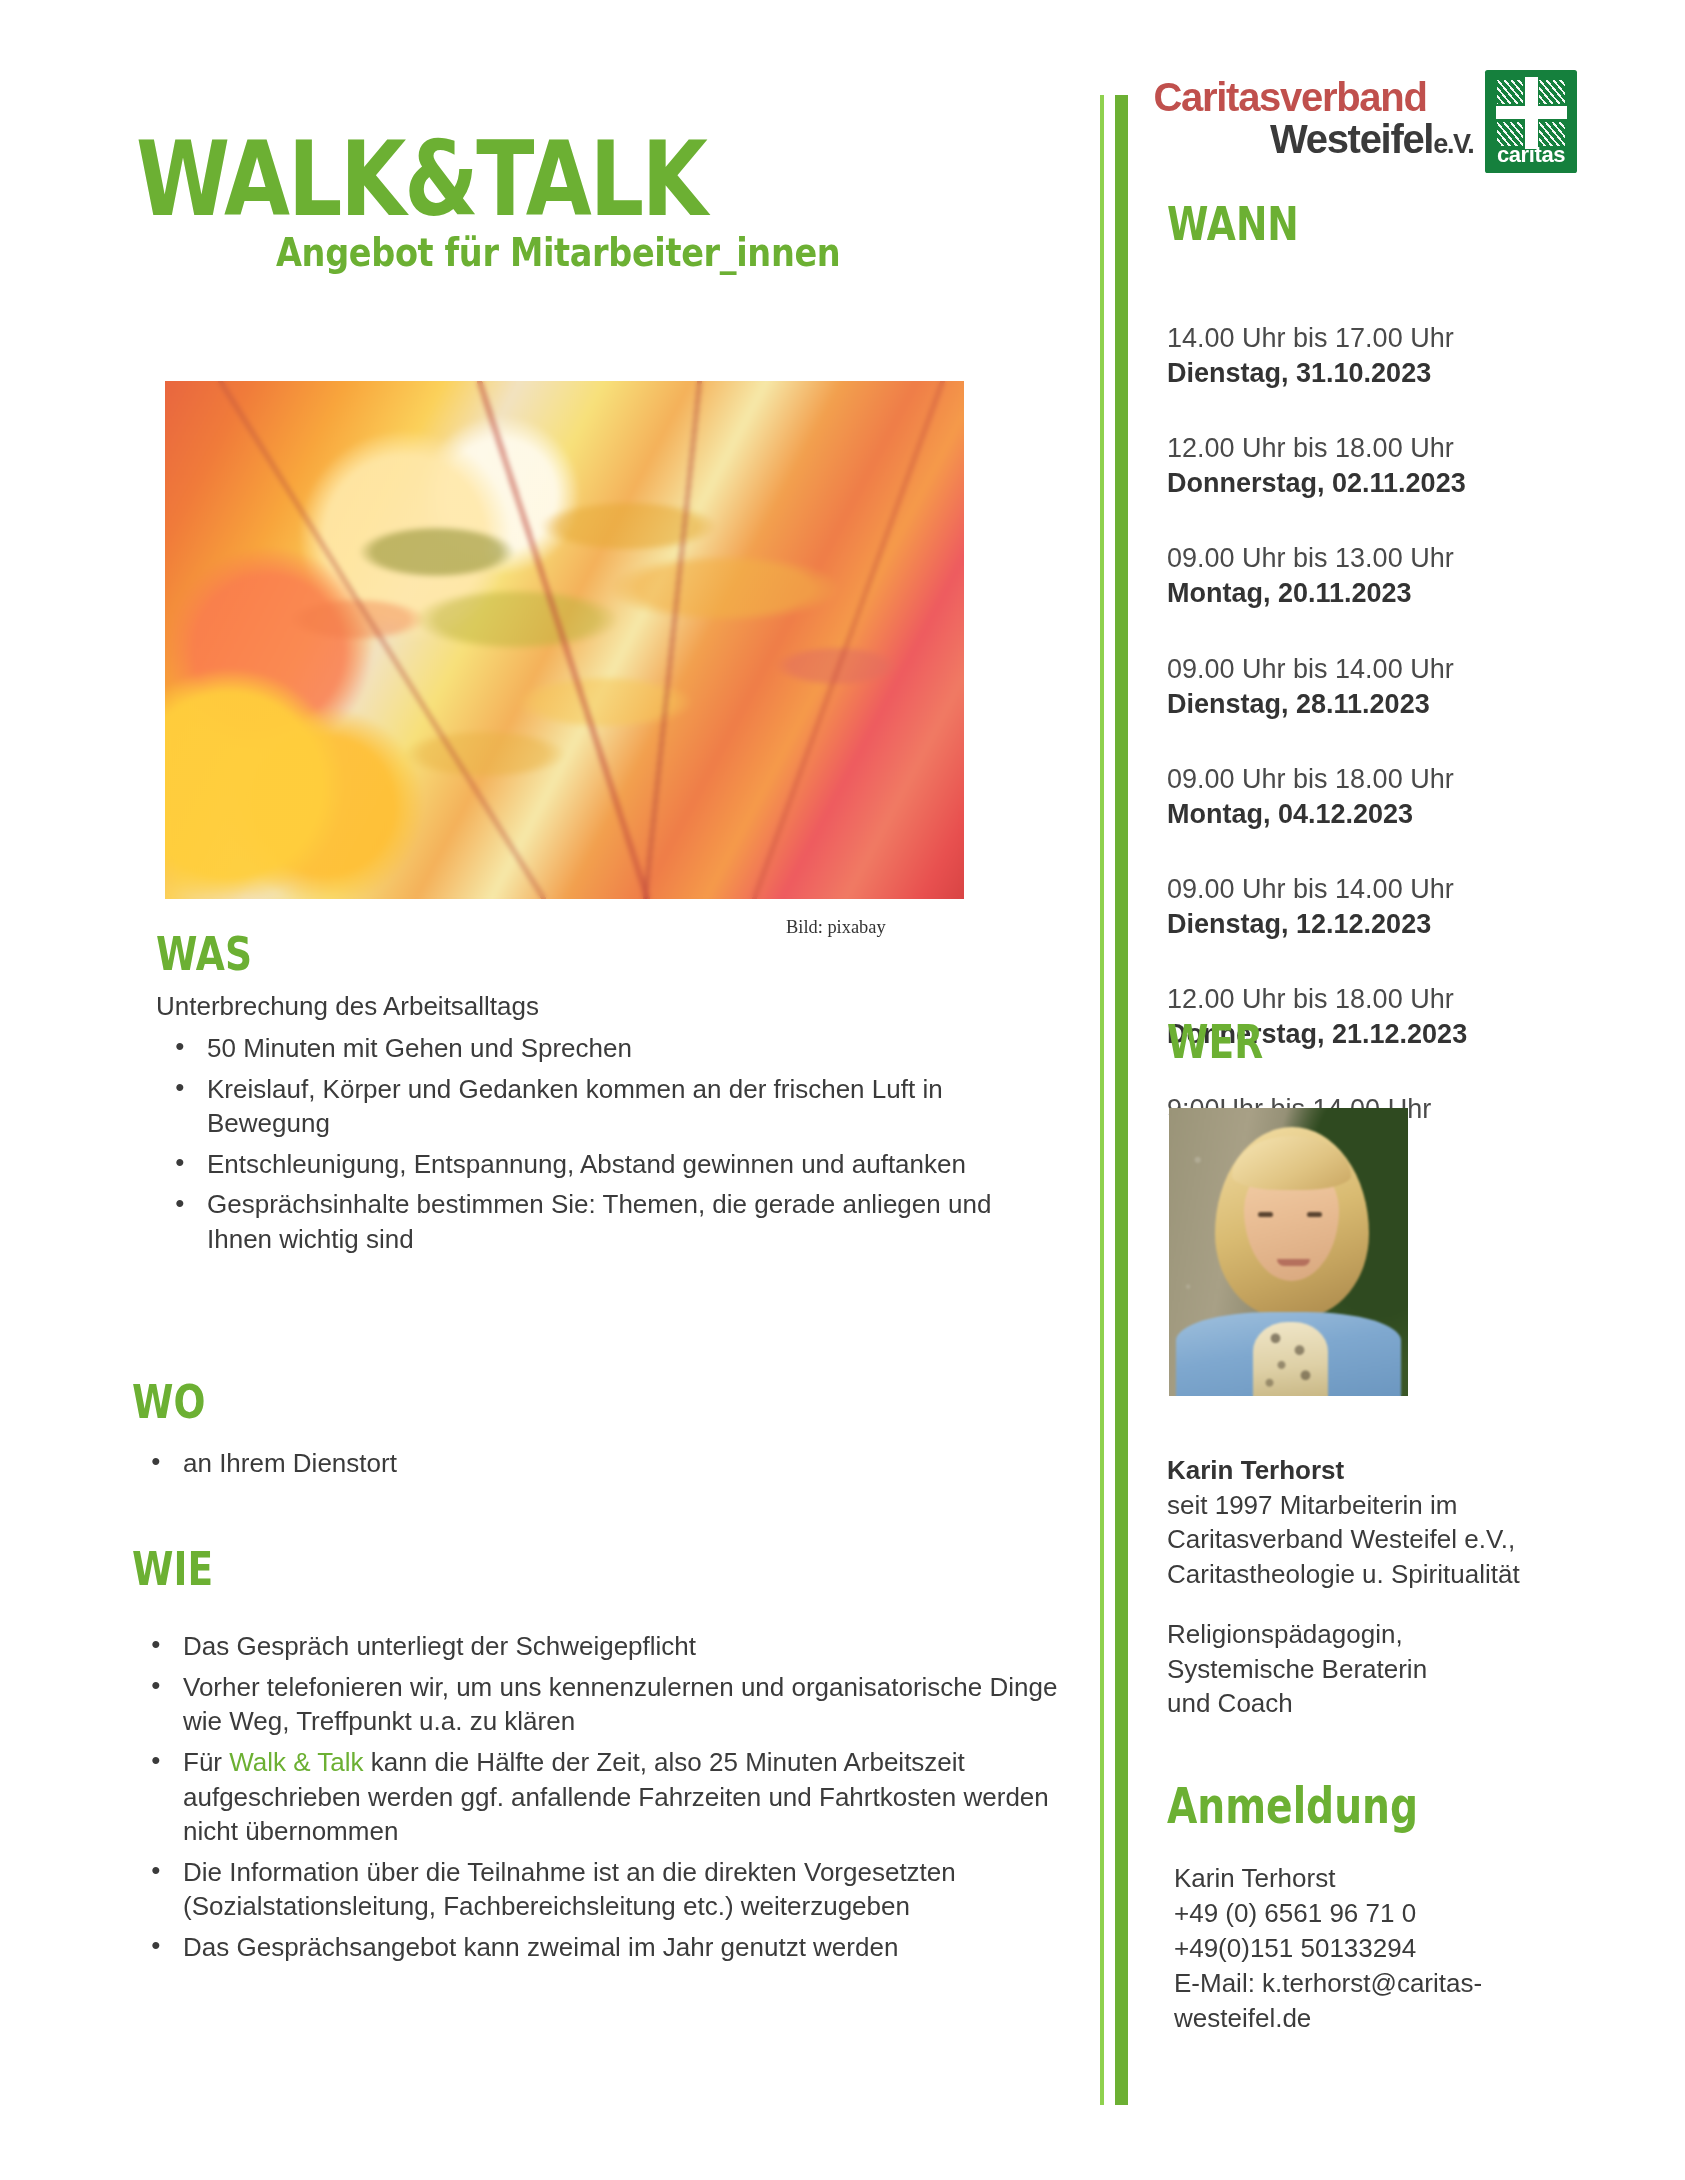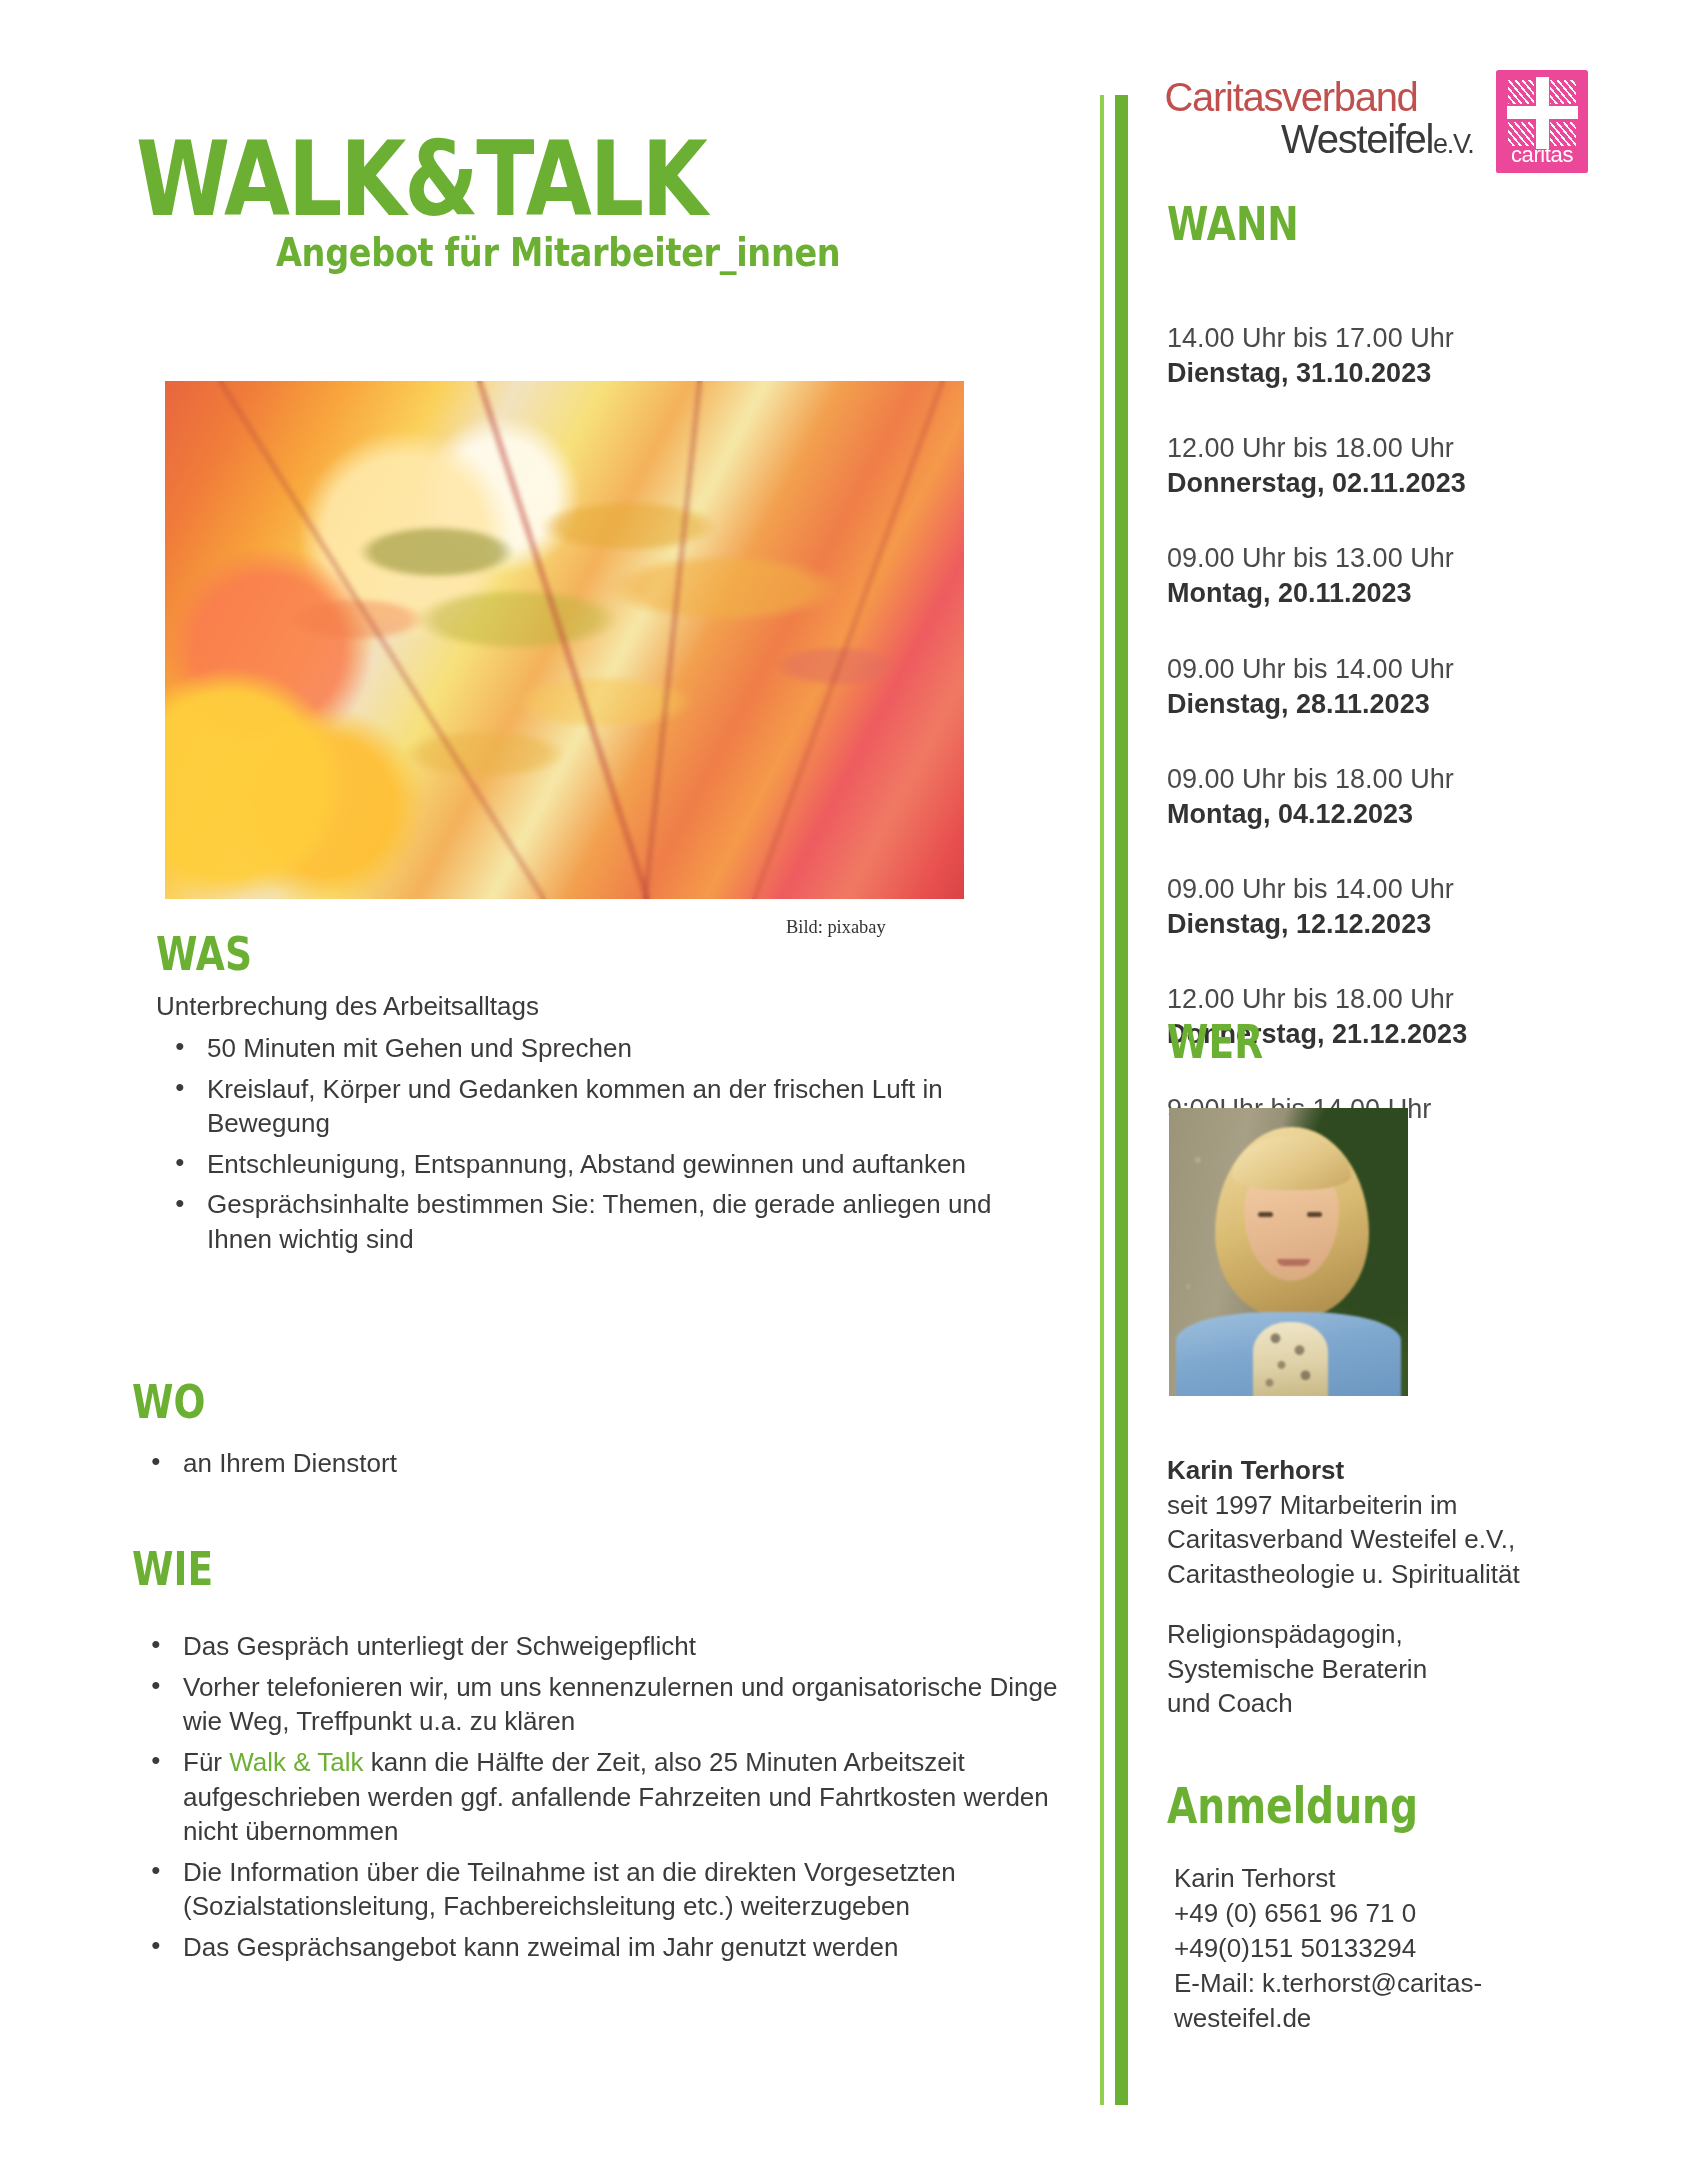--- a/index.html
+++ b/index.html
@@ -155,22 +155,22 @@
 
   
   .right-col {
     position: absolute;
     left: 1141px; top: 0;
     width: 544px; height: 2180px;
   }
 
   .logo-wrap {
     position: absolute;
-    left: 13px; top: 70px;
-    width: 492px; height: 114px;
+    left: 2px; top: 70px;
+    width: 492px; height: 114px; font-weight: bold;
   }
   .logo-l1 {
     position: absolute; left: 10.5px; top: 5.3px;
     font-family: "Liberation Sans", sans-serif;
     font-size: 40px;
     color: #c0504d;
     letter-spacing: -1.3px;
     white-space: nowrap;
   }
   .logo-l2 {
@@ -178,21 +178,21 @@
     font-family: "Liberation Sans", sans-serif;
     font-size: 40px;
     color: #3a3a3a;
     letter-spacing: -1.3px;
     white-space: nowrap;
   }
   .logo-l2 .ev { font-size: 27px; }
   .logo-mark {
     position: absolute; left: 342px; top: 0px;
     width: 92px; height: 103px;
-    background: #ec4899;
+    background: #15803d;
     border-radius: 2.6px;
   }
   .logo-mark .cross-v {
     position: absolute; left: 40px; top: 7px;
     width: 13px; height: 72px; background: #fff;
   }
   .logo-mark .cross-h {
     position: absolute; left: 10.5px; top: 36px;
     width: 71px; height: 13px; background: #fff;
   }

